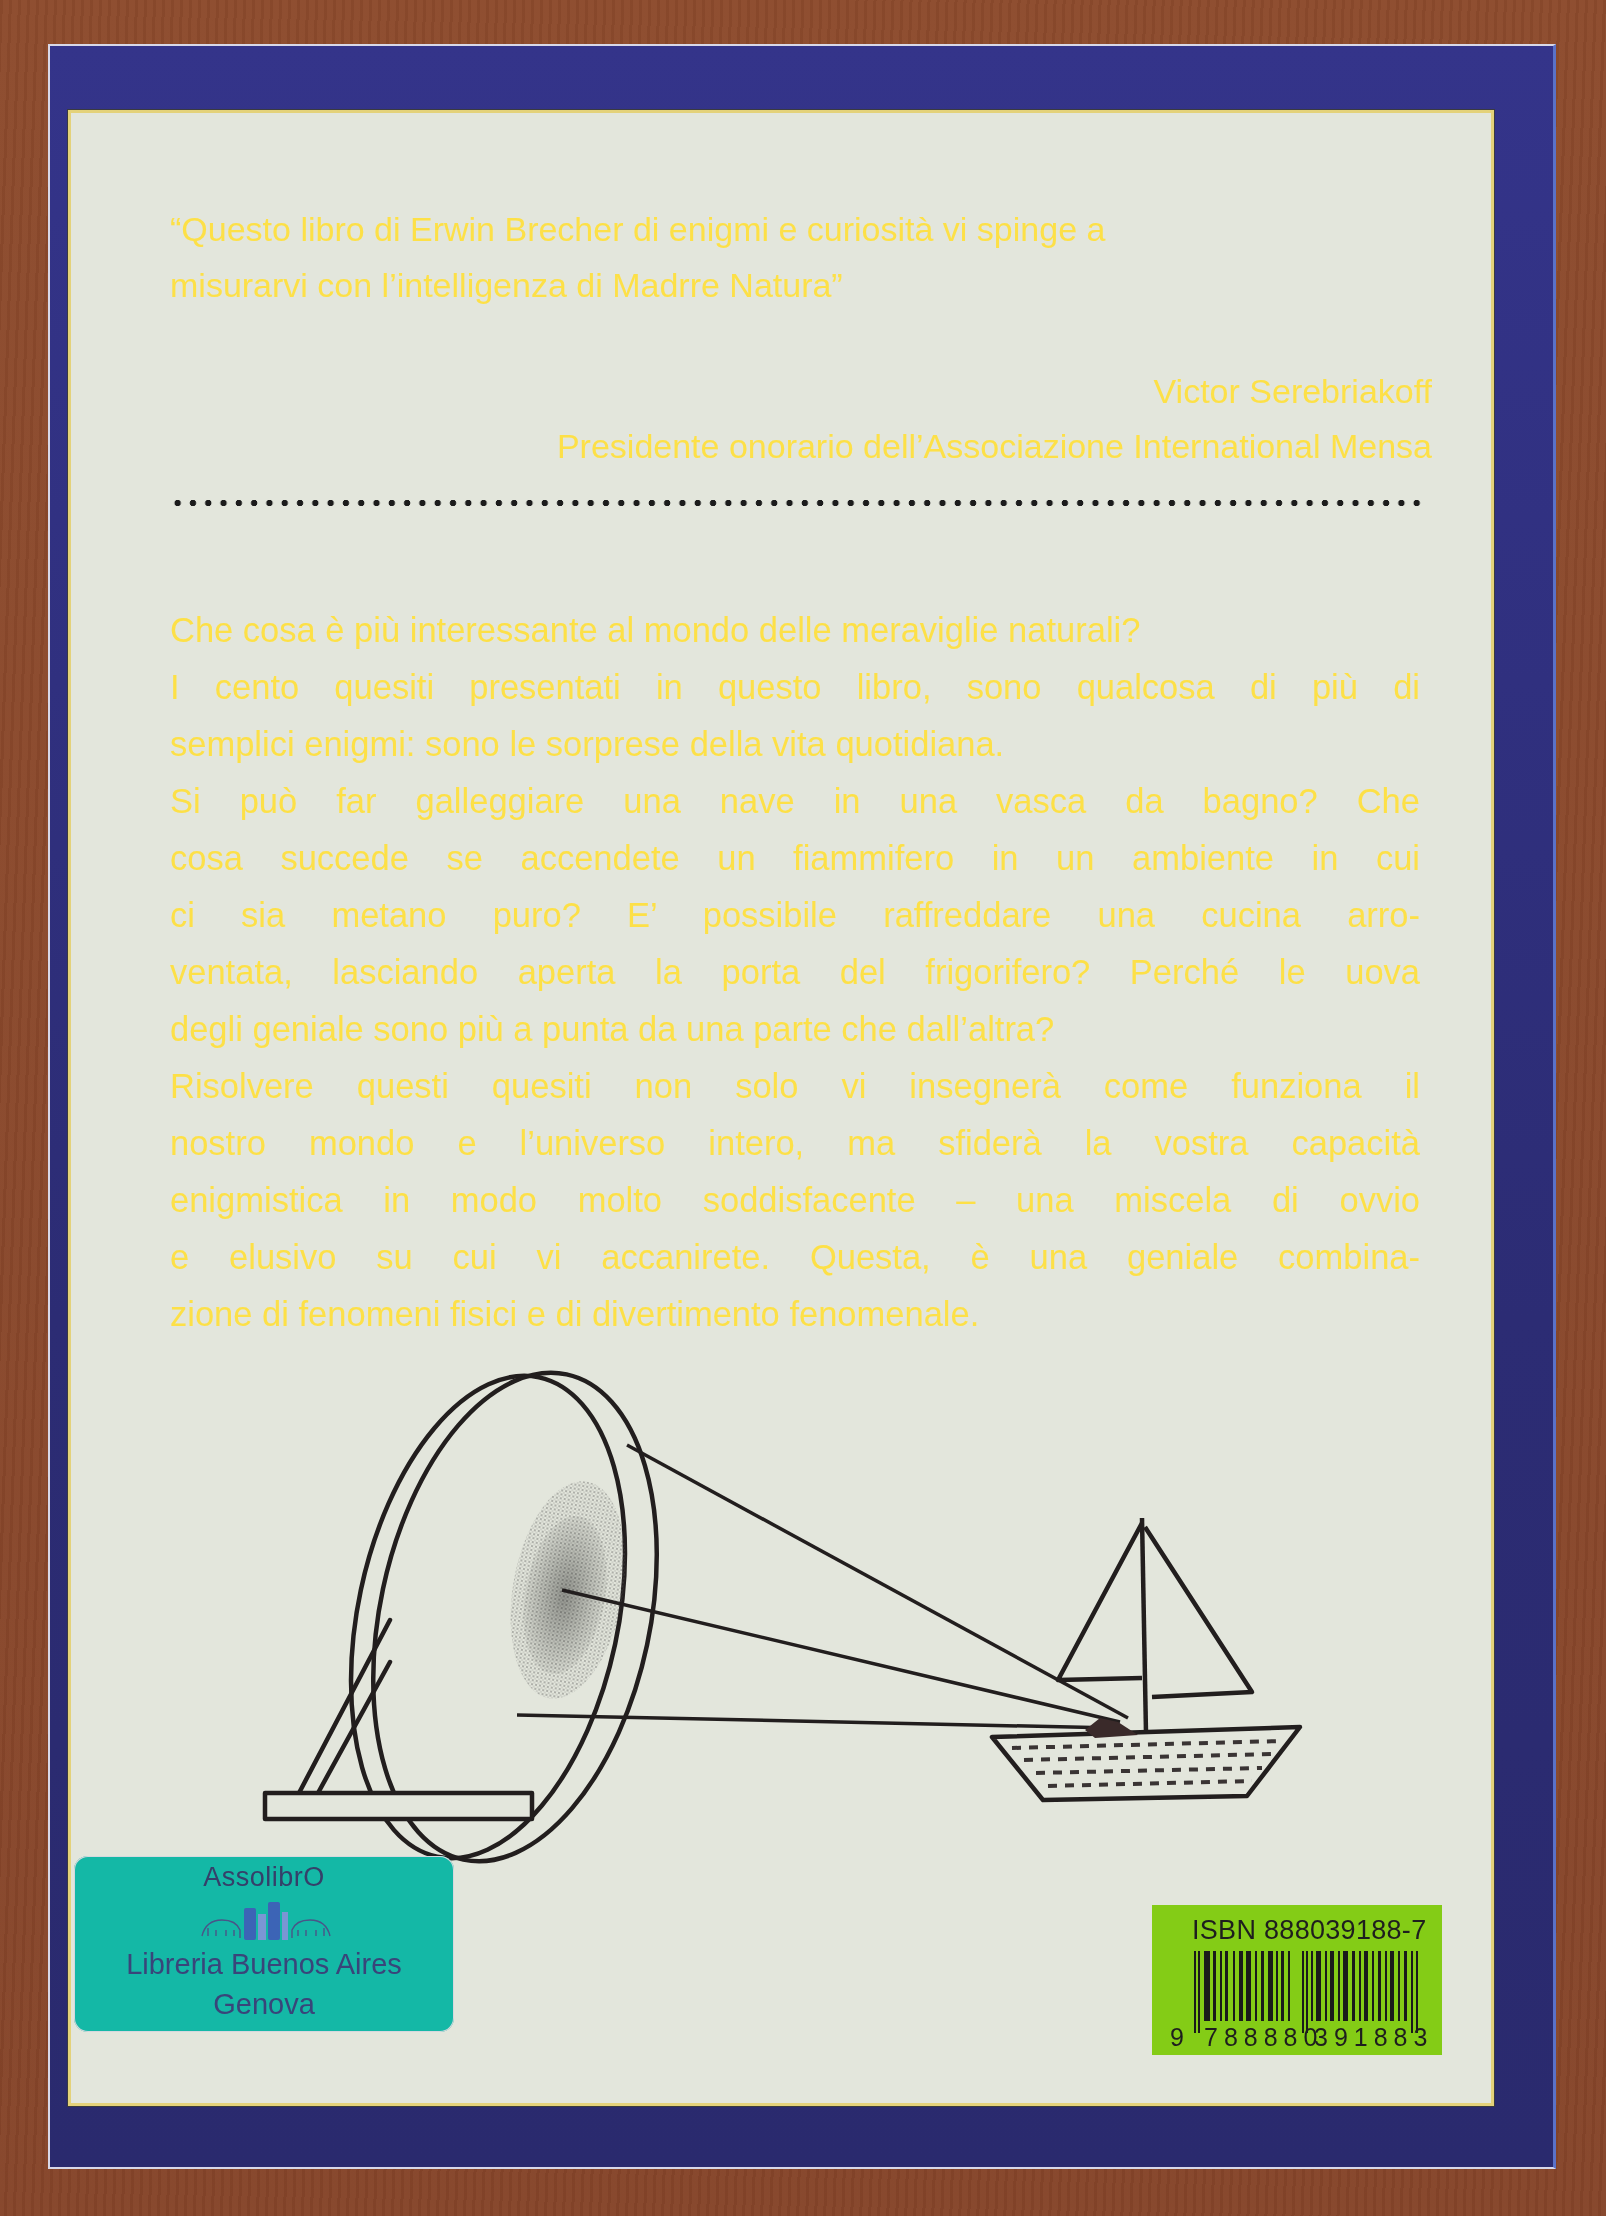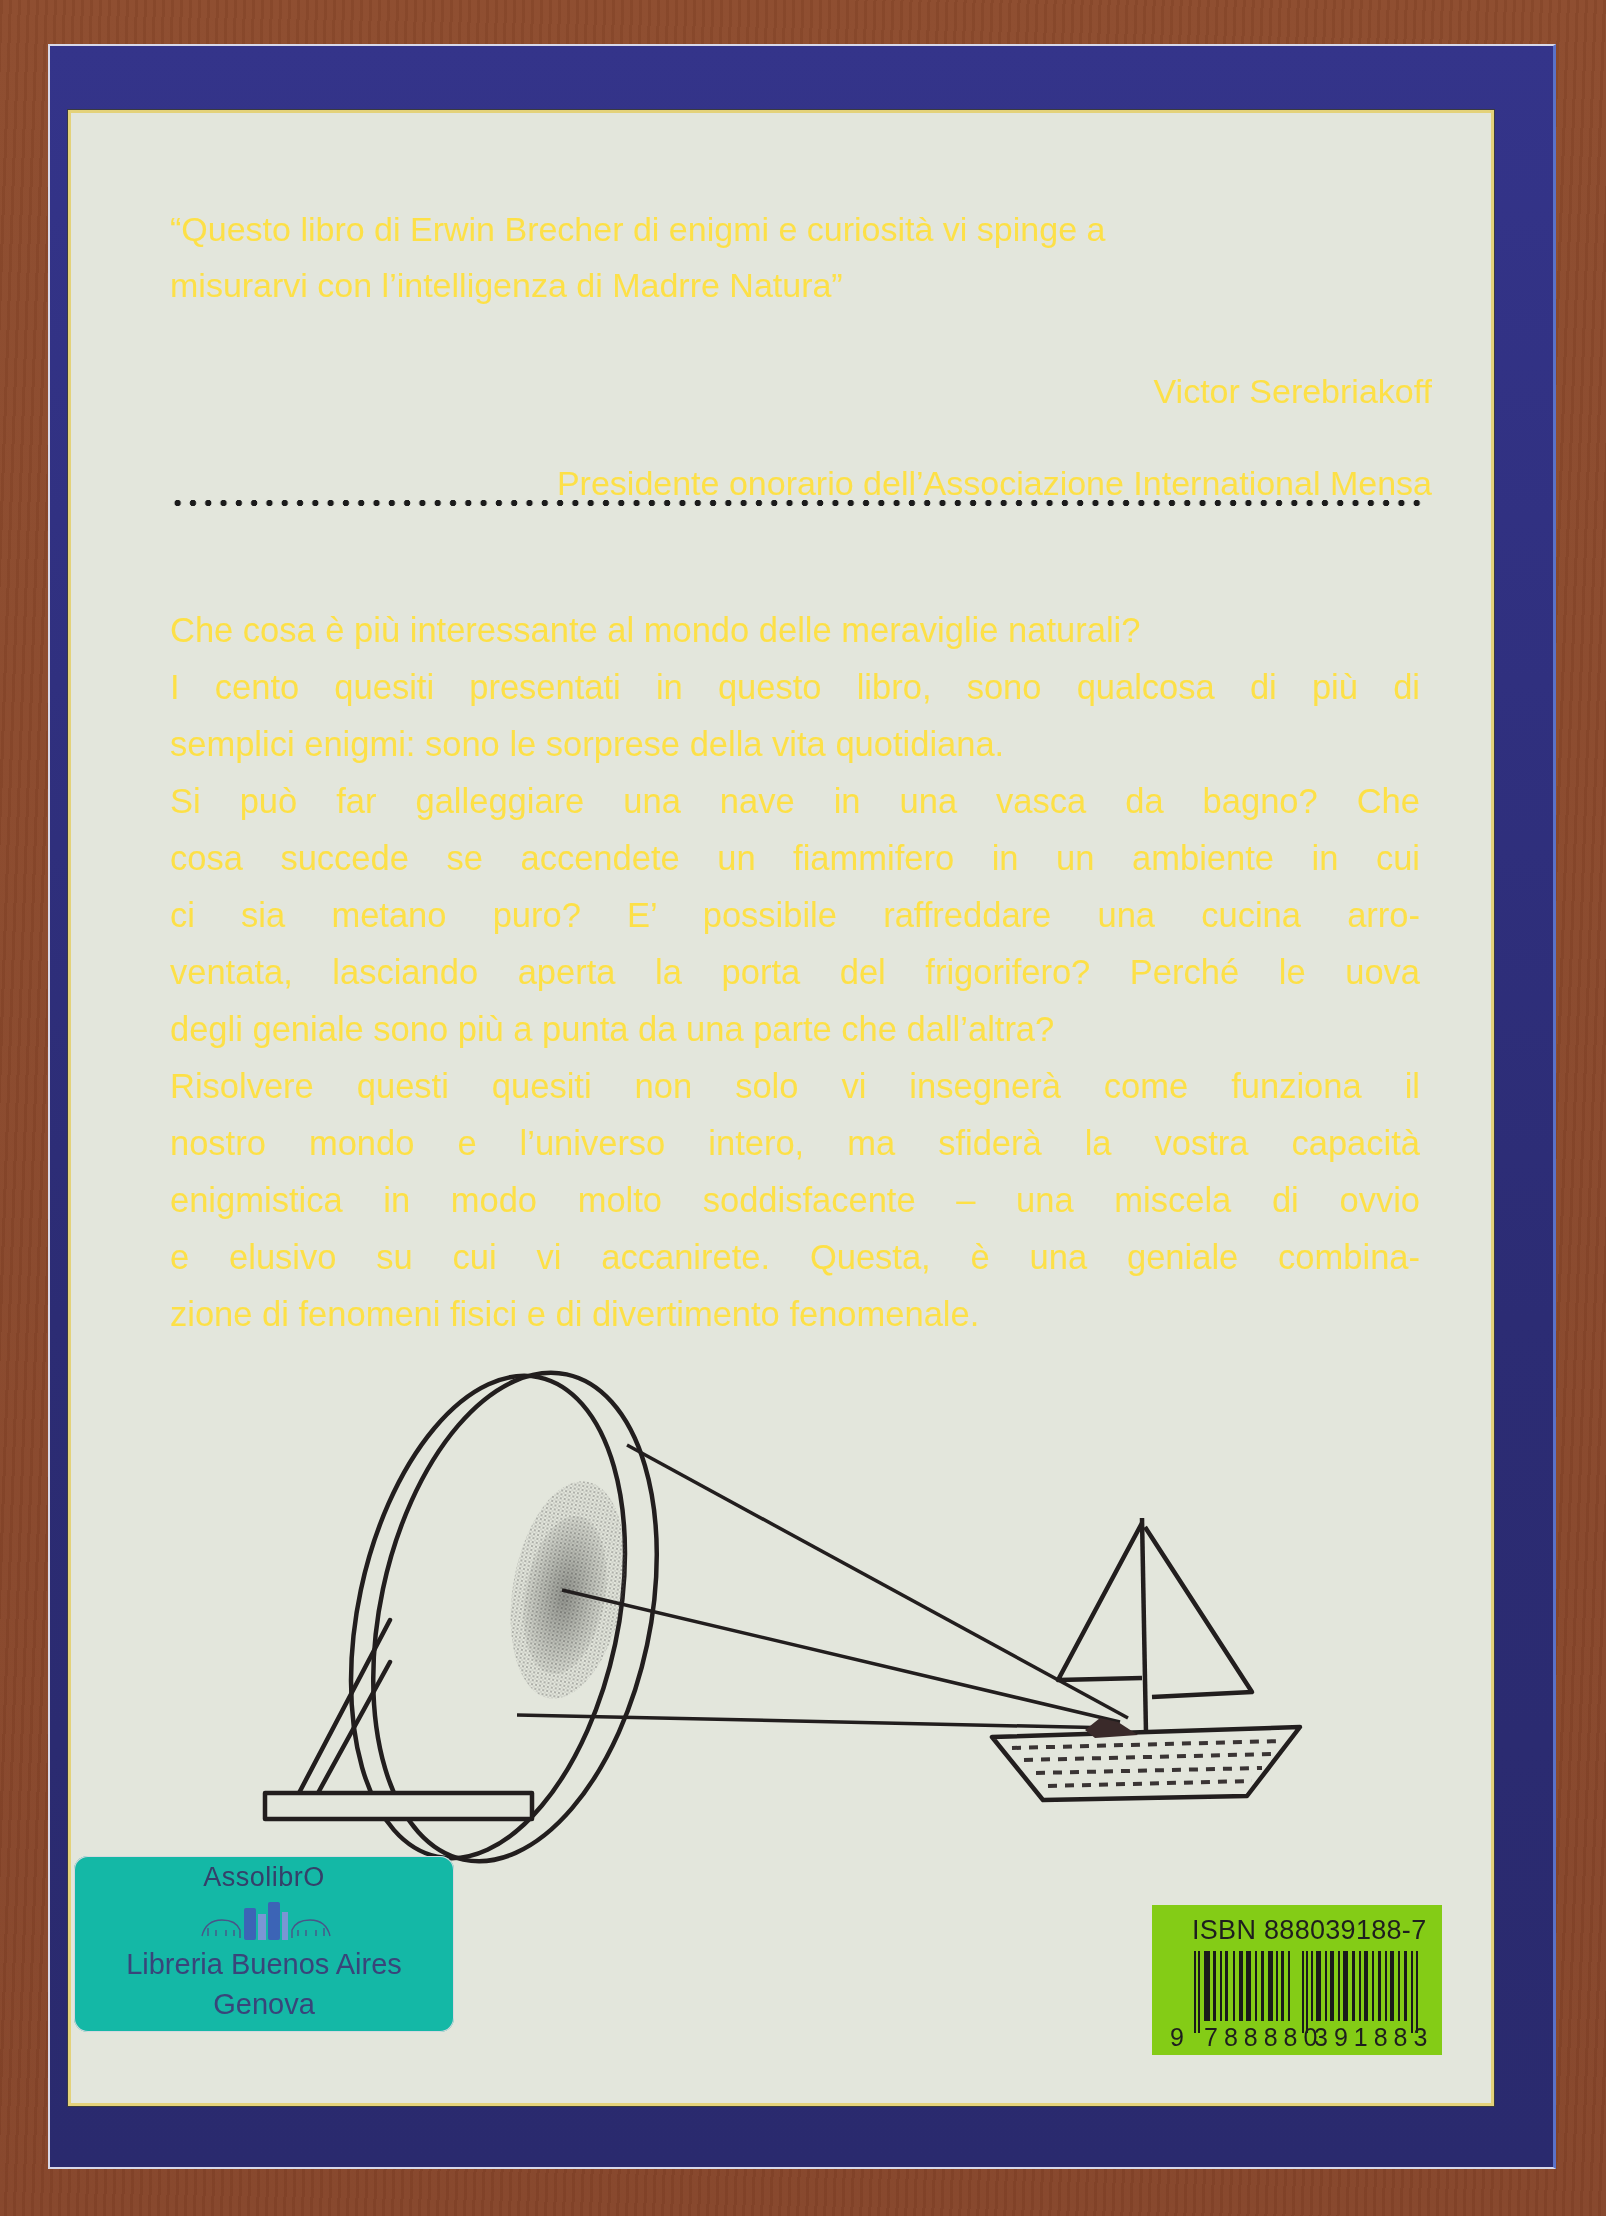--- a/index.html
+++ b/index.html
@@ -68,21 +68,21 @@
 </head>
 <body>
 
 <div class="cover"></div>
 <div class="panel"></div>
 
 <div class="txt quote-line" style="top:210px;">“Questo libro di Erwin Brecher di enigmi e curiosità vi spinge a</div>
 <div class="txt quote-line" style="top:266px;">misurarvi con l’intelligenza di Madrre Natura”</div>
 
 <div class="txt right" style="top:372px;">Victor Serebriakoff</div>
-<div class="txt right" style="top:427px;margin-top:37px;">Presidente onorario dell’Associazione International Mensa</div>
+<div class="txt right" style="top:427px;">Presidente onorario dell’Associazione International Mensa</div>
 
 <div class="dots"></div>
 
 <div class="txt body-line" style="top:611px;">Che cosa è più interessante al mondo delle meraviglie naturali?</div>
 <div class="txt body-line justify" style="top:668px;">I cento quesiti presentati in questo libro, sono qualcosa di più di</div>
 <div class="txt body-line" style="top:725px;">semplici enigmi: sono le sorprese della vita quotidiana.</div>
 <div class="txt body-line justify" style="top:782px;">Si può far galleggiare una nave in una vasca da bagno? Che</div>
 <div class="txt body-line justify" style="top:839px;">cosa succede se accendete un fiammifero in un ambiente in cui</div>
 <div class="txt body-line justify" style="top:896px;">ci sia metano puro? E’ possibile raffreddare una cucina arro-</div>
 <div class="txt body-line justify" style="top:953px;">ventata, lasciando aperta la porta del frigorifero? Perché le uova</div>

